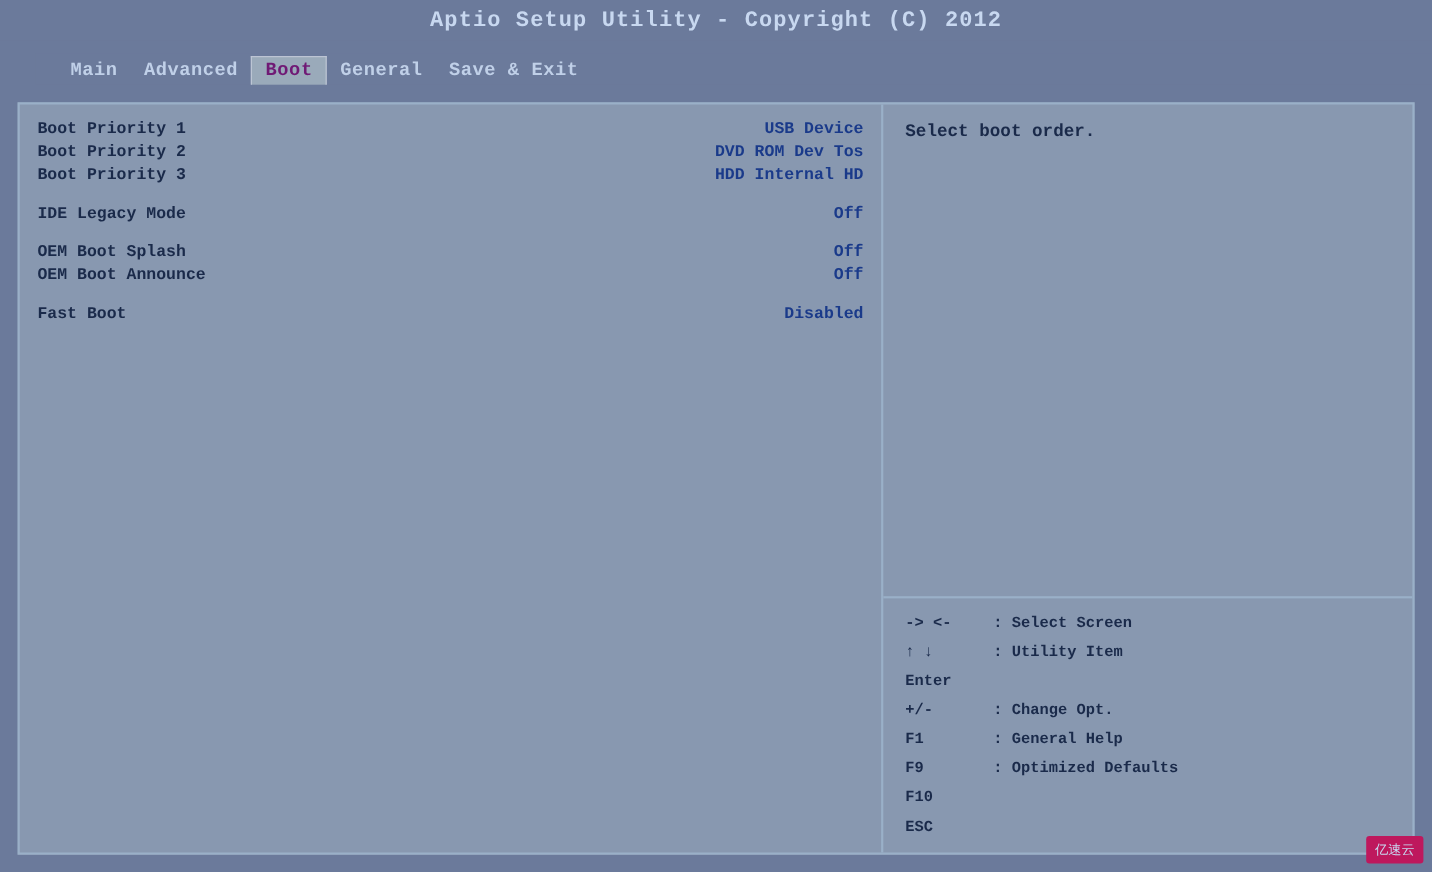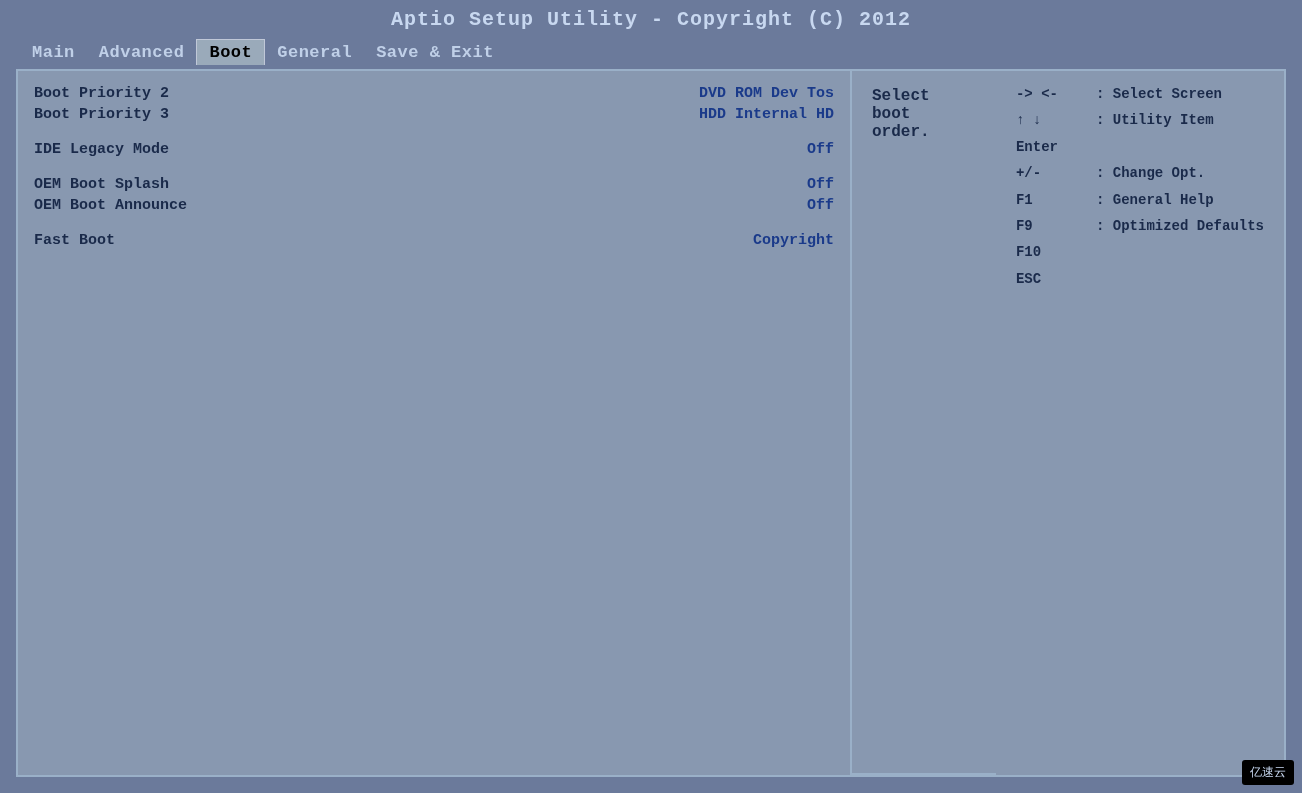--- a/index.html
+++ b/index.html
@@ -17,53 +17,55 @@
       position: relative;
     }
 
     .bios-screen {
       width: 1302px;
       height: 793px;
       background-color: #6b7a9b;
       display: flex;
       flex-direction: column;
       padding: 0;
+      gap: 12px;
     }
 
     .title-bar {
       text-align: center;
       color: #c8d8f0;
       font-size: 20px;
       font-weight: bold;
       padding: 8px 0 6px 0;
       letter-spacing: 1px;
       background-color: #6b7a9b;
     }
 
     .nav-bar {
       display: flex;
       flex-direction: row;
       align-items: center;
       padding: 2px 20px 0 20px;
       background-color: #6b7a9b;
       gap: 0;
+      margin-left: 32px;
     }
 
     .nav-item {
       color: #c0d0e8;
       font-size: 17px;
       font-weight: bold;
       padding: 3px 12px;
       cursor: pointer;
       letter-spacing: 0.5px;
     }
 
     .nav-item.active {
       background-color: #9aaaba;
-      color: #000000;
+      color: #701a75;
       border: 1px solid #c0c8d8;
       border-bottom: none;
       text-align: right;
     }
 
     .main-content {
       display: flex;
       flex-direction: row;
       flex: 1;
       margin: 4px 16px 16px 16px;
@@ -74,23 +76,23 @@
     .left-panel {
       flex: 1;
       padding: 12px 16px;
       border-right: 2px solid #9ab0c8;
       display: flex;
       flex-direction: column;
       gap: 0;
     }
 
     .right-panel {
-      width: 432px;
-      display: flex;
-      flex-direction: row;
+      width: 481px;
+      display: flex;
+      flex-direction: column;
       border-radius: 24px;
     }
 
     .right-top {
       flex: 1;
       padding: 16px 20px;
       border-bottom: 2px solid #9ab0c8;
       color: #1a2a4a;
       font-size: 16px;
       font-weight: bold;
@@ -143,21 +145,21 @@
     }
 
     .help-desc {
       flex: 1;
     }
 
     .watermark {
       position: absolute;
       bottom: 8px;
       right: 8px;
-      background-color: #000000;
+      background-color: #be185d;
       color: #c8d8f0;
       font-size: 12px;
       padding: 4px 8px;
       border-radius: 3px;
       font-family: Arial, sans-serif;
     }
   </style>
 </head>
 <body>
 
@@ -173,20 +175,24 @@
       <div class="nav-item">Advanced</div>
       <div class="nav-item active">Boot</div>
       <div class="nav-item">General</div>
       <div class="nav-item">Save &amp; Exit</div>
     </div>
 
   <div class="main-content">
 
     <div class="left-panel">
 
+    <div class="setting-row">
+          <span class="setting-label">Boot Priority 1</span>
+          <span class="setting-value">USB Device</span>
+        </div>
         <div class="setting-row">
           <span class="setting-label">Boot Priority 2</span>
           <span class="setting-value">DVD ROM Dev Tos</span>
         </div>
         <div class="setting-row">
           <span class="setting-label">Boot Priority 3</span>
           <span class="setting-value">HDD Internal HD</span>
         </div>
         <div class="spacer"></div>
         <div class="setting-row">
@@ -198,21 +204,21 @@
           <span class="setting-label">OEM Boot Splash</span>
           <span class="setting-value">Off</span>
         </div>
         <div class="setting-row">
           <span class="setting-label">OEM Boot Announce</span>
           <span class="setting-value">Off</span>
         </div>
         <div class="spacer"></div>
         <div class="setting-row">
           <span class="setting-label">Fast Boot</span>
-          <span class="setting-value">Copyright</span>
+          <span class="setting-value">Disabled</span>
         </div>
       </div>
 
     <div class="right-panel">
       <div class="right-top">
         <span>Select boot order.</span>
       </div>
       <div class="right-bottom">
 
       <div class="help-row">

